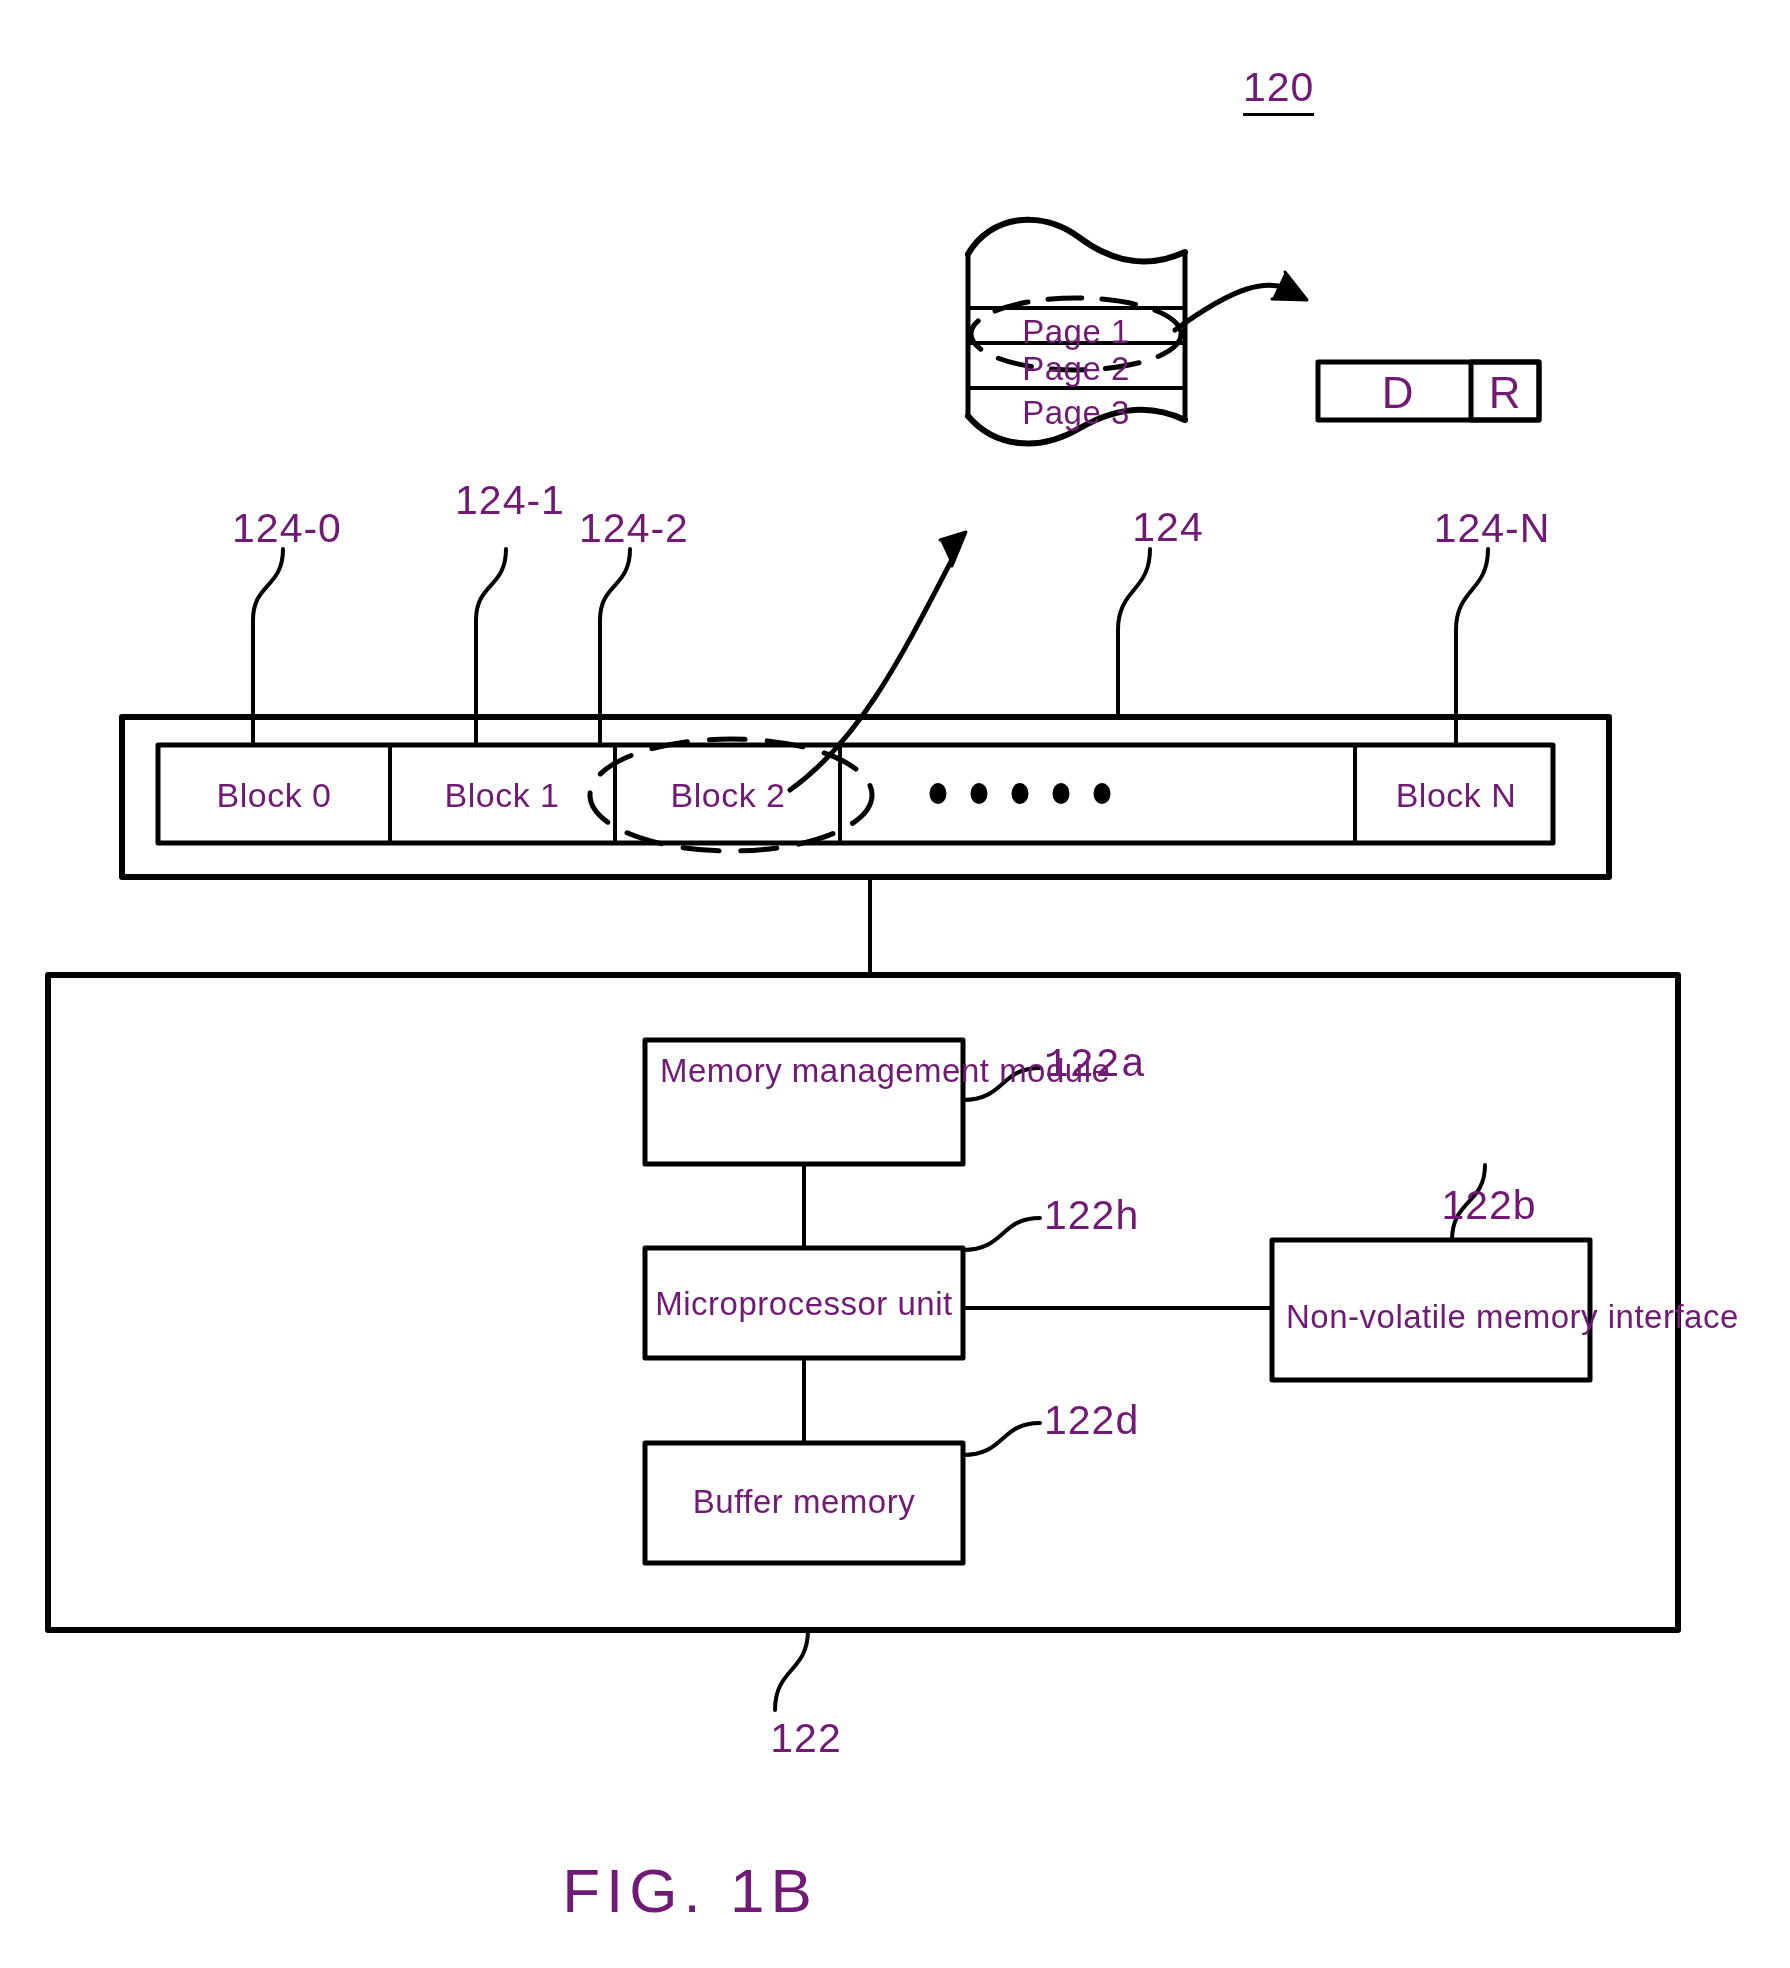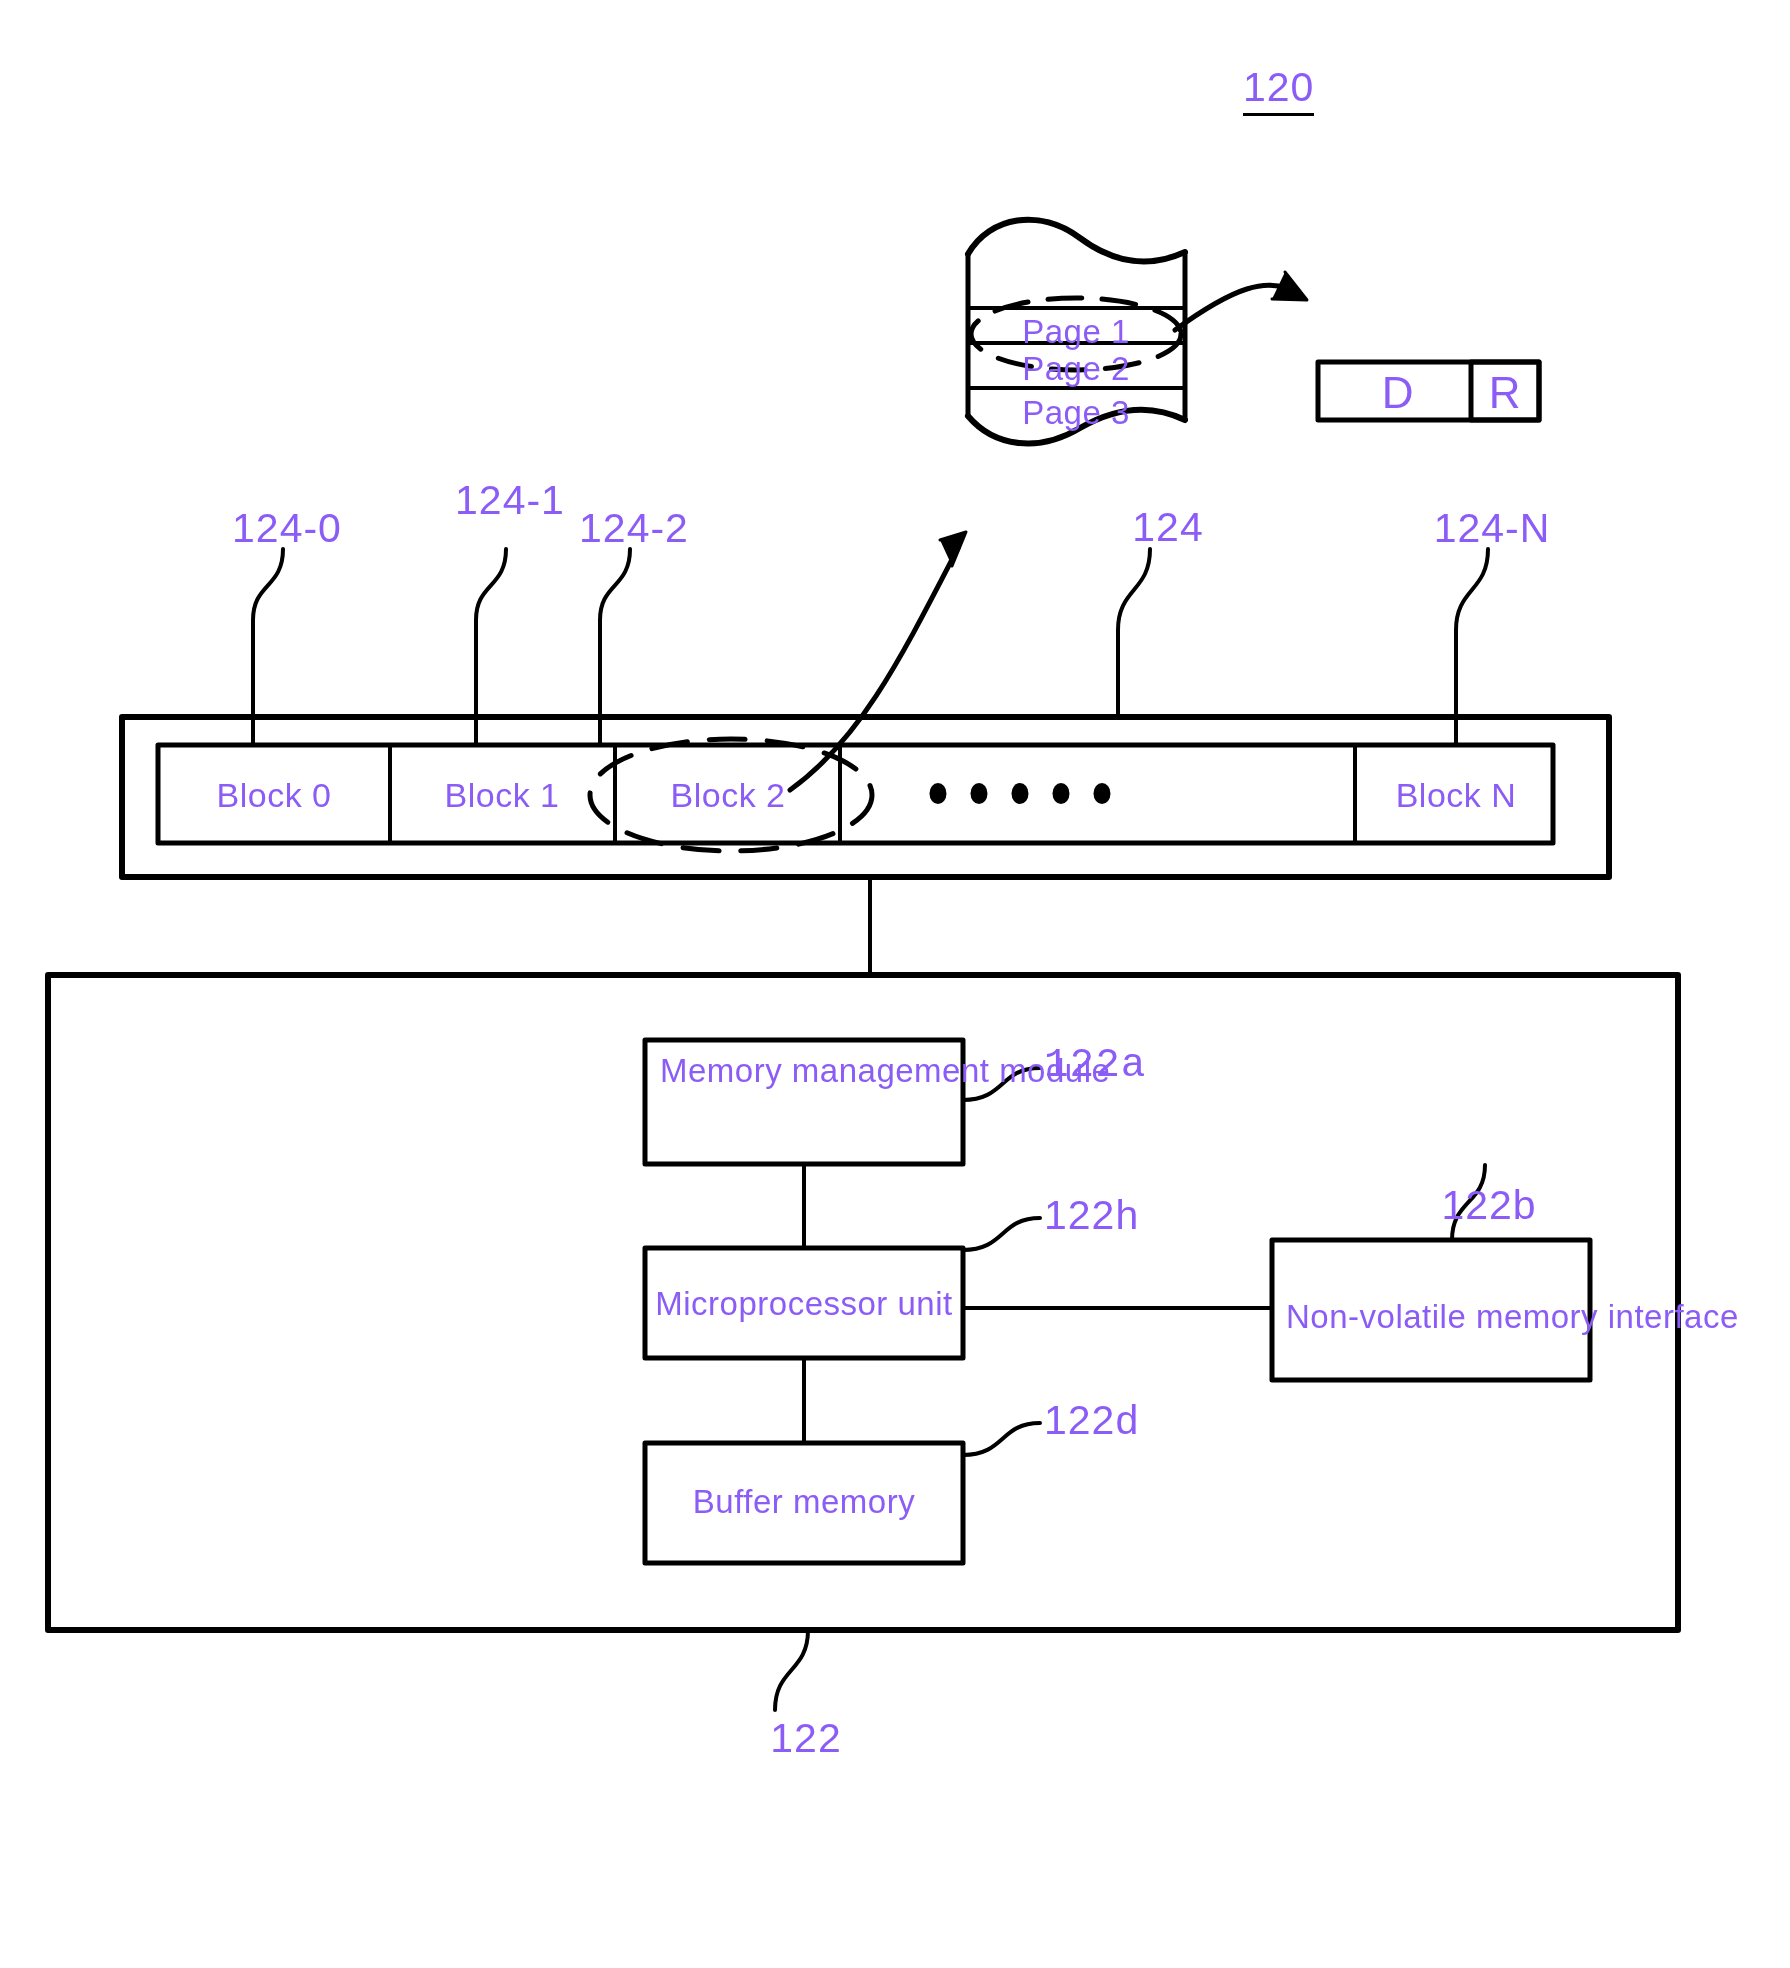--- a/index.html
+++ b/index.html
@@ -26,21 +26,21 @@
     position: absolute;
     left: 0;
     top: 0;
     width: 1790px;
     height: 1968px;
   }
   .lbl {
     position: absolute;
     white-space: nowrap;
     font-family: "Liberation Sans", sans-serif;
-    color: #8b5cf6;
+    color: #701a75;
     letter-spacing: 0.5px;
   }
   .ref-num {
     font-size: 41px;
     font-weight: 500;
     letter-spacing: 1px;
   }
   .ref-num-underline {
     font-size: 41px;
     font-weight: 500;
@@ -182,14 +182,15 @@
   <div class="lbl box-text center-h" style="left:804px; top:1285px;">Microprocessor unit</div>
   <div class="lbl box-text center-h" style="left:804px; top:1483px;">Buffer memory</div>
   <div class="lbl box-text" style="left:1286px; top:1255px; width:300px; text-align:left;margin-top:43px;">Non-volatile memory interface</div>
 
   <div class="lbl ref-num" style="left:1044px; top:1042px;font-family:Liberation Mono, monospace;">122a</div>
   <div class="lbl ref-num" style="left:1044px; top:1192px;">122h</div>
   <div class="lbl ref-num" style="left:1044px; top:1397px;">122d</div>
   <div class="lbl ref-num center-h" style="left:1489px; top:1138px;margin-top:44px;">122b</div>
   <div class="lbl ref-num center-h" style="left:806px; top:1715px;">122</div>
 
+  <div class="lbl fig-caption center-h" style="left:690px; top:1855px;">FIG. 1B</div>
 
 </div>
 
 </body></html>

